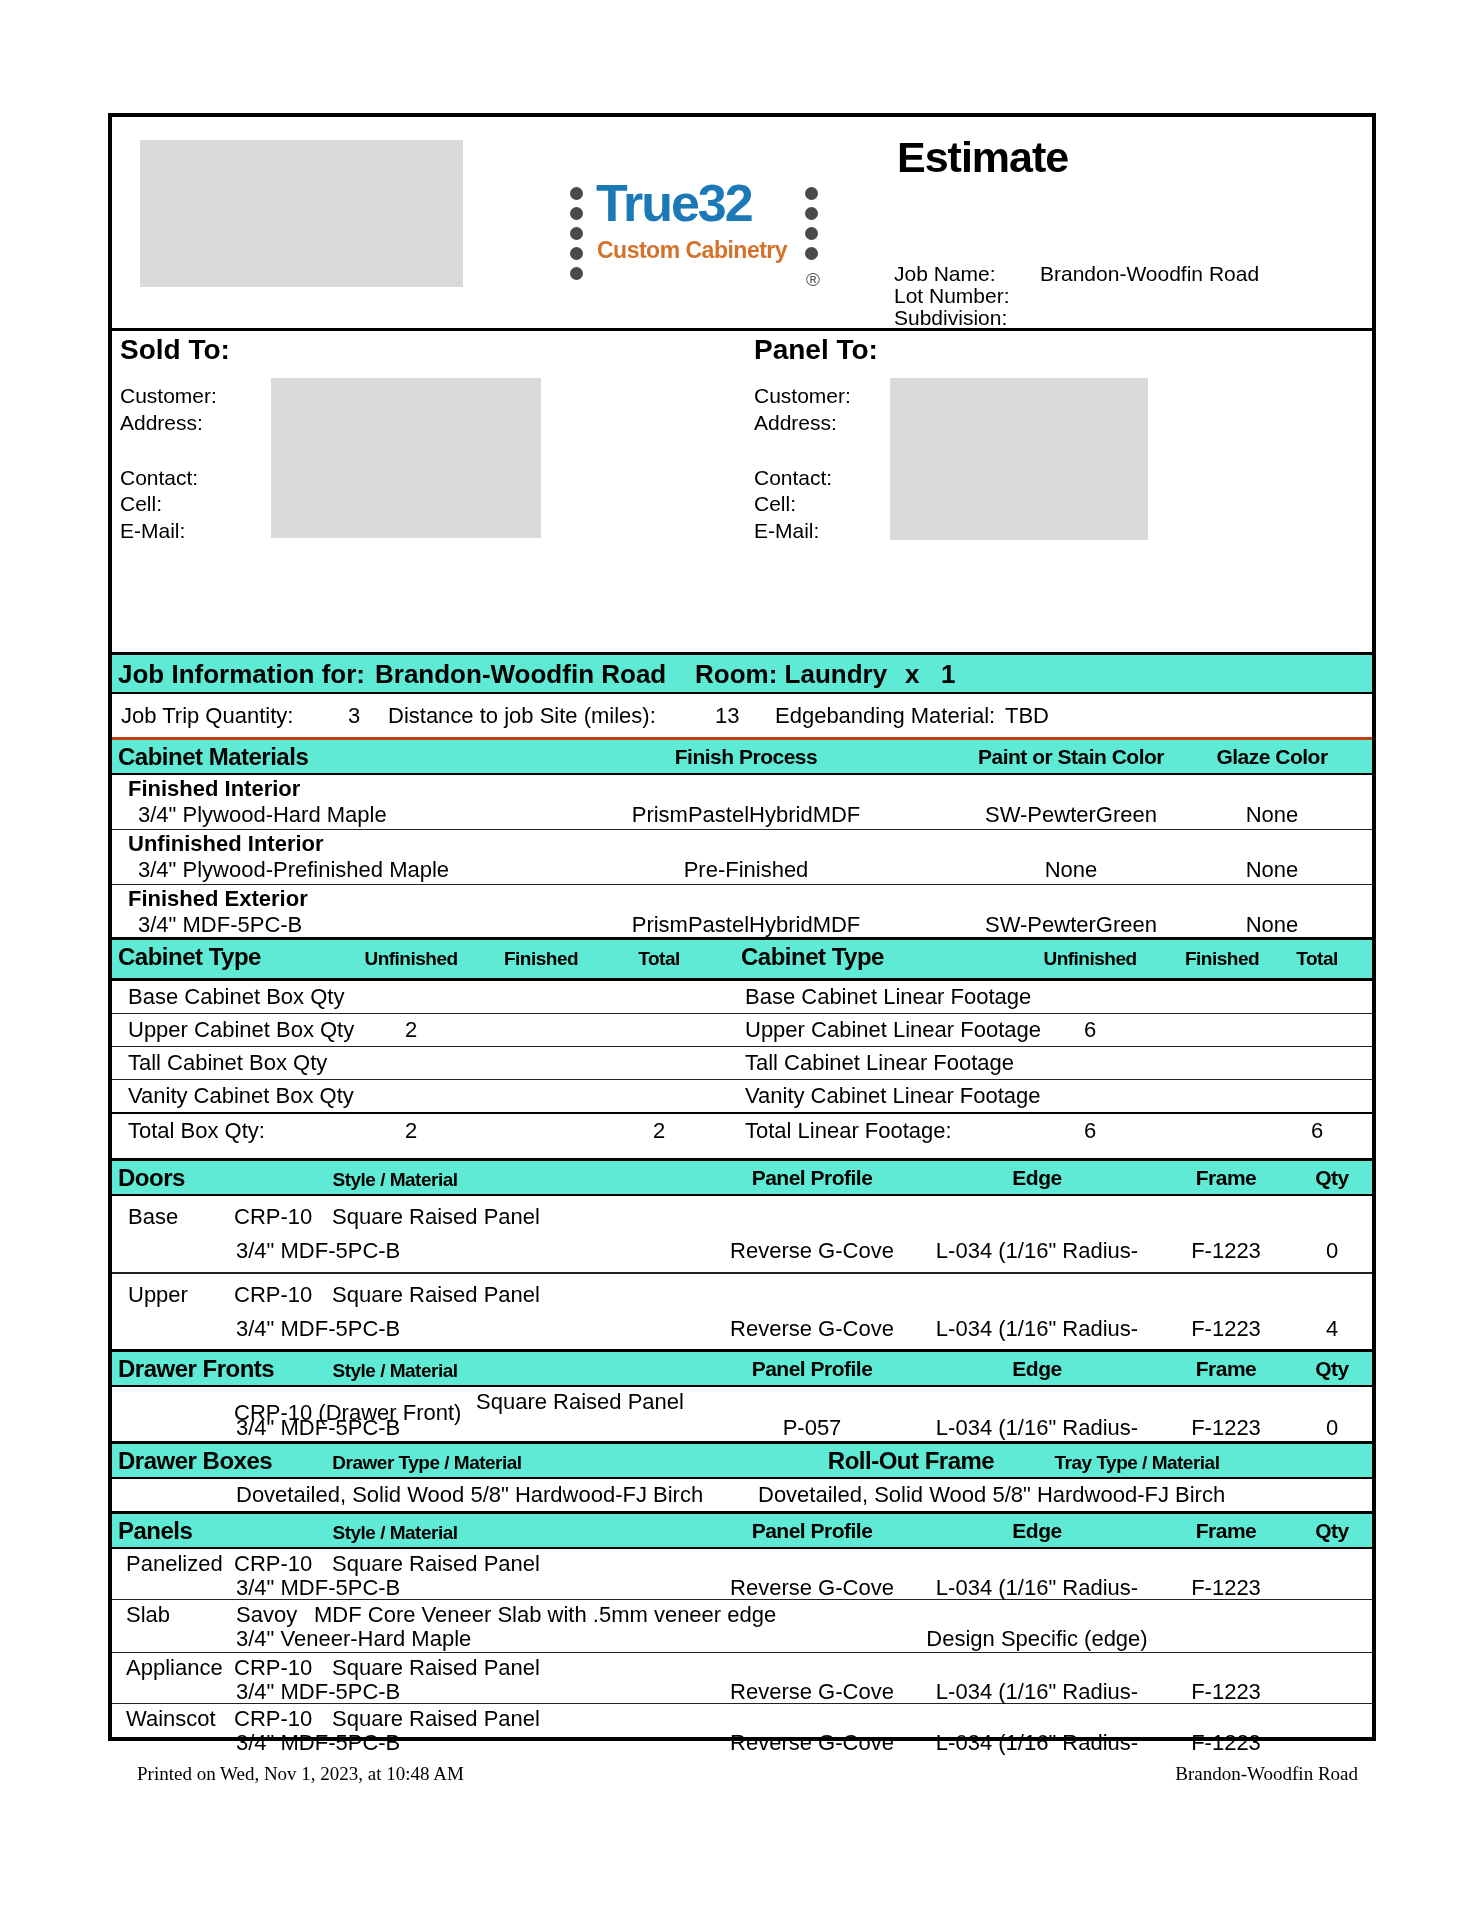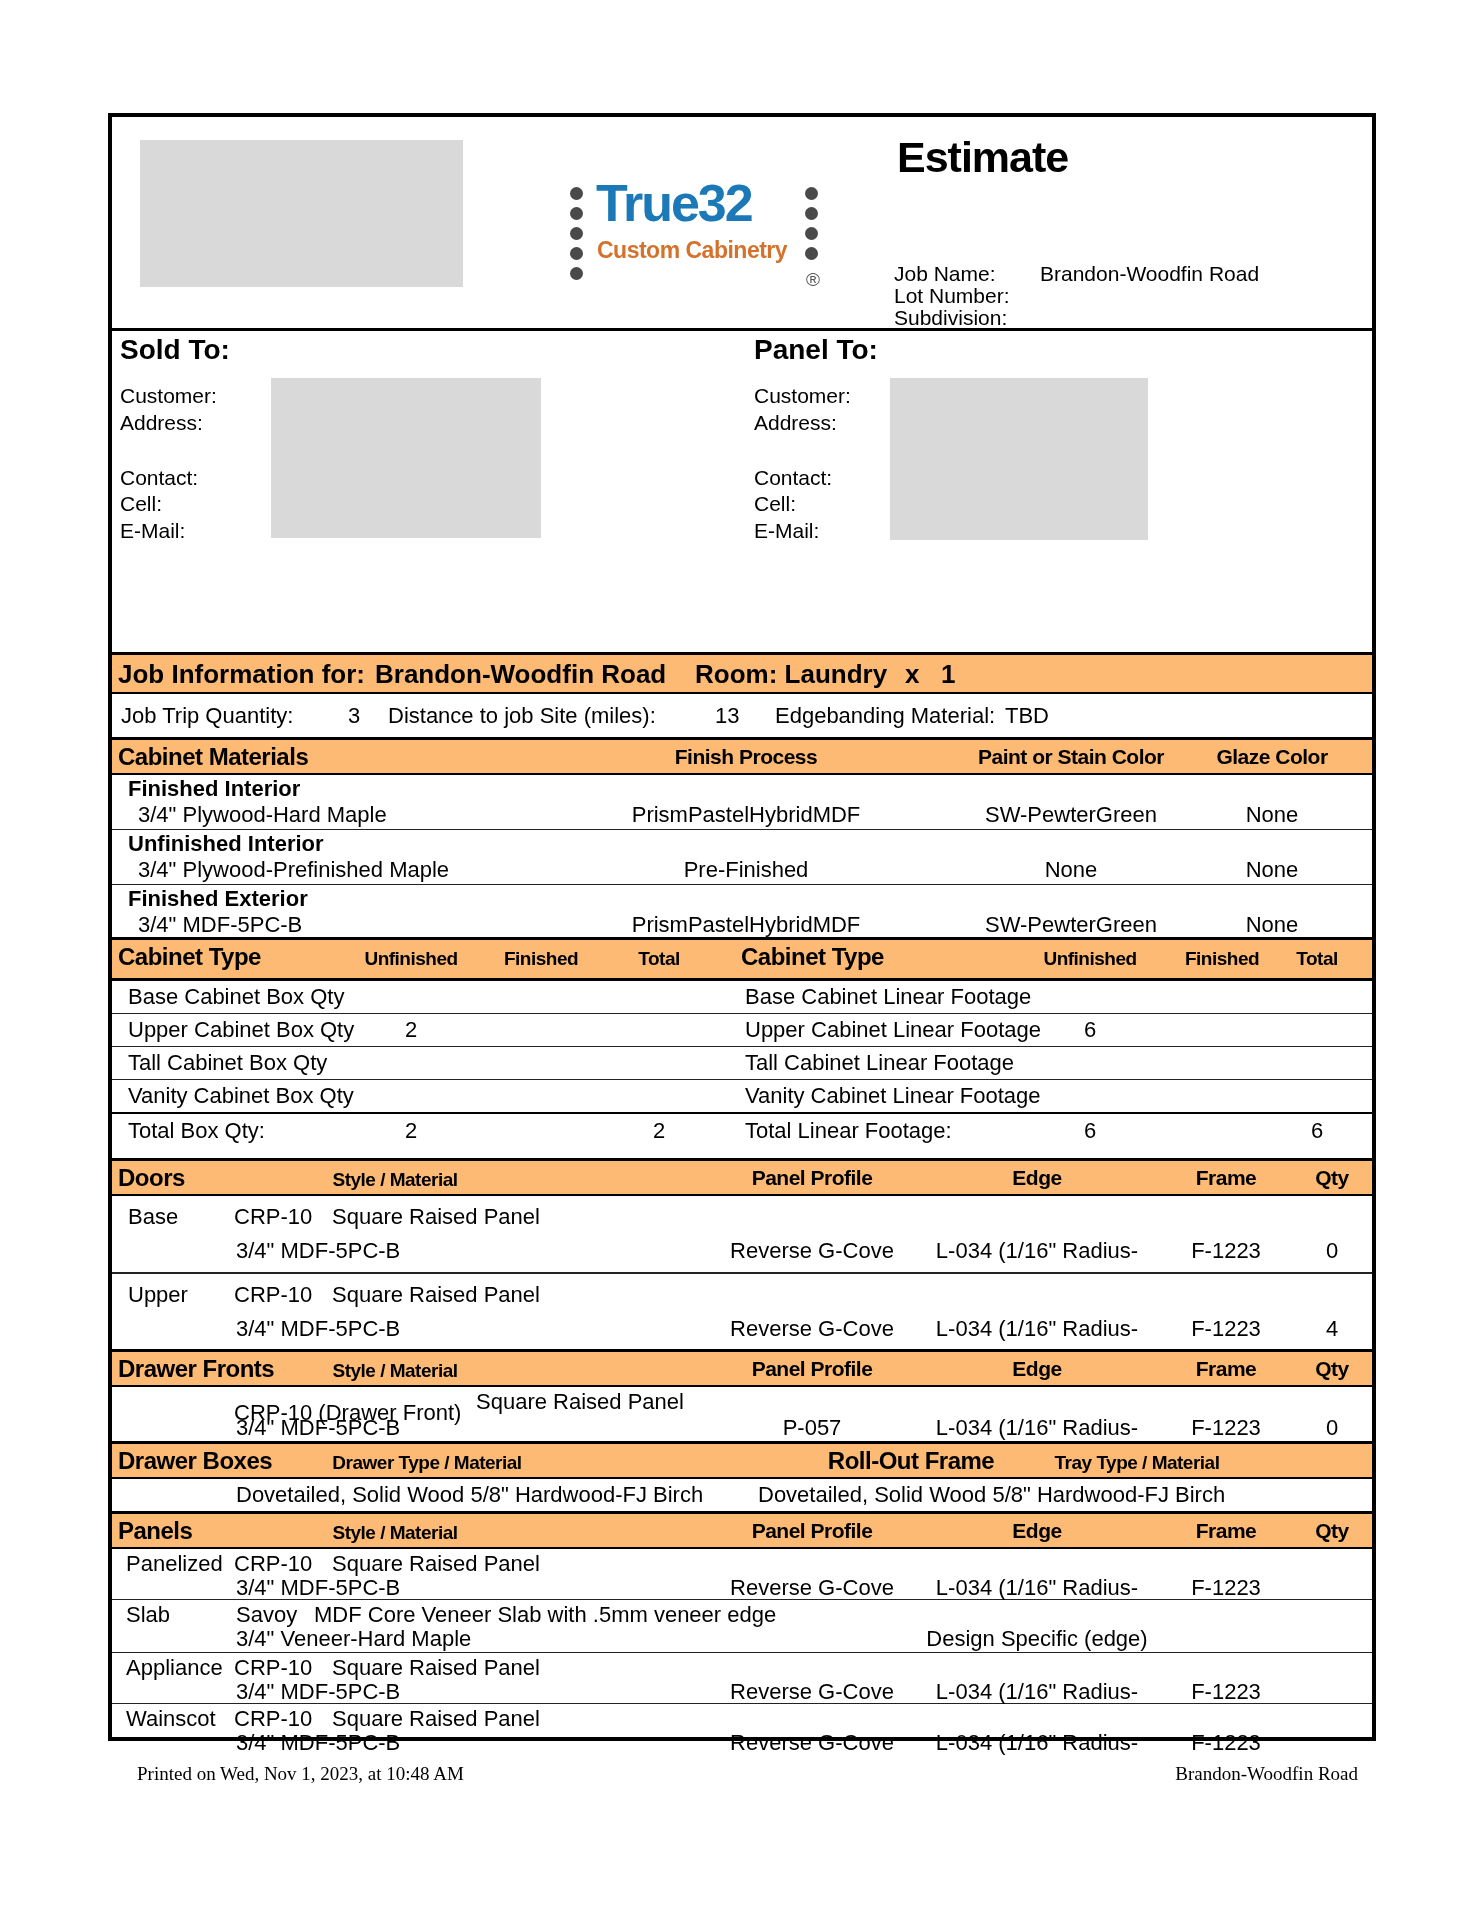--- a/index.html
+++ b/index.html
@@ -26,28 +26,28 @@
   .hlbl{position:absolute;font-size:21px;white-space:nowrap;}
   .hval{position:absolute;font-size:21px;white-space:nowrap;}
 
   
   .sec-soldship{height:324px;border-bottom:3px solid #000;}
   .ss-title{position:absolute;top:3px;font-size:28px;font-weight:bold;}
   .ss-lbl{position:absolute;font-size:21px;}
   .ss-box{position:absolute;background:#d9d9d9;}
 
   
-  .bar{background:#fdba74;border-bottom:2px solid #000;}
+  .bar{background:#5eead4;border-bottom:2px solid #000;}
   .bar-title{position:absolute;left:6px;top:3px;font-size:24px;font-weight:bold;letter-spacing:-0.5px;white-space:nowrap;}
   .bar-col{position:absolute;top:5px;font-size:21px;font-weight:bold;text-align:center;letter-spacing:-0.5px;}
   .bar-col-sm{position:absolute;top:8px;font-size:19px;font-weight:bold;text-align:center;letter-spacing:-0.5px;}
   .sec-jobbar{height:39px;}
   .jb{position:absolute;top:4px;font-size:26px;font-weight:bold;white-space:nowrap;}
 
-  .sec-trip{height:46px;border-bottom:3px solid #000000;padding-left:8px;}
+  .sec-trip{height:46px;border-bottom:3px solid #c2410c;padding-left:8px;}
   .tr{position:absolute;top:9px;font-size:22px;white-space:nowrap;}
 
   
   .sec-cmheader{height:35px;}
   .col-finish{left:484px;width:300px;}
   .col-paint{left:809px;width:300px;}
   .col-glaze{left:1060px;width:200px;}
   .sec-cmbody{height:165px;border-bottom:3px solid #000;}
   .cm-block{position:relative;height:54px;border-bottom:1px solid #222;}
   .cm-block.last{border-bottom:none;}

